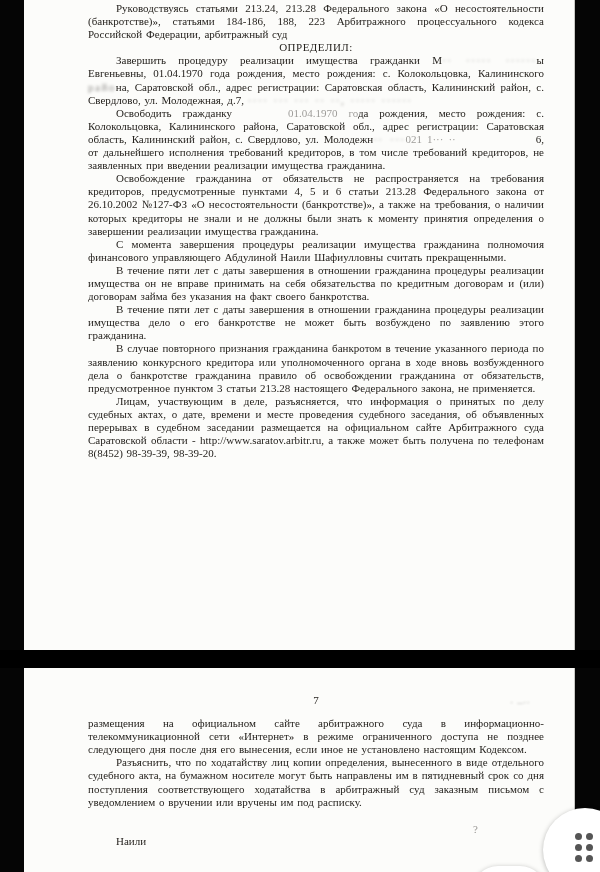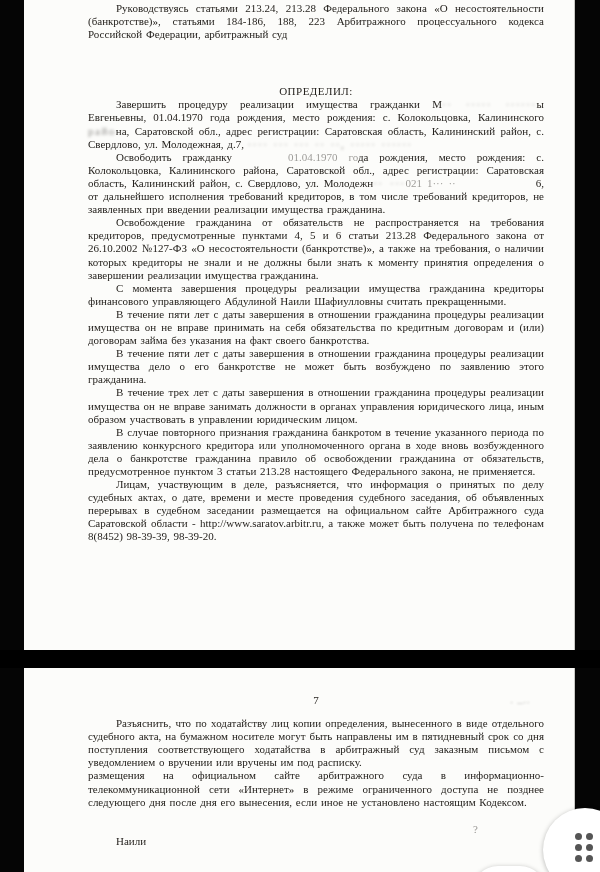--- a/index.html
+++ b/index.html
@@ -5,21 +5,21 @@
   html,body{margin:0;padding:0;background:#000;}
   .stage{position:relative;width:600px;height:872px;background:#050505;overflow:hidden;
          font-family:"Liberation Serif",serif;}
   .page{position:absolute;left:24px;width:551px;background:#fcfcfa;
         border-right:1px solid #c9c9c5;box-sizing:border-box;}
   #page-6{top:0;height:650px;padding:2px 30px 12px 64px;}
   #page-7{top:668px;height:204px;padding:0 30px 0 64px;}
   .blk{margin:0;text-align:justify;font-size:11px;line-height:13.1px;color:#26231f;
        word-spacing:1px;}
   .blk.indent{text-indent:28px;}
-  .blk.center{text-align:center;text-indent:0;letter-spacing:.5px;margin-top:44px;}
+  .blk.center{text-align:center;text-indent:0;letter-spacing:.5px;}
   .blk.pagehead{text-align:center;position:relative;margin-top:26px;margin-bottom:10px;}
   .blk.sig{margin-top:26px;position:relative;}
   .blur{filter:blur(1.4px);opacity:.5;letter-spacing:1.5px;}
   .faint{opacity:.45;filter:blur(.6px);}
   .gap{display:inline-block;height:1px;}
   .right-faint{position:absolute;right:14px;top:2px;opacity:.35;filter:blur(1px);}
   .absq{position:absolute;right:66px;top:-12px;opacity:.5;filter:blur(.4px);}
   .divider{position:absolute;left:0;top:650px;width:600px;height:18px;background:#000;}
   .pill{position:absolute;left:472px;top:866px;width:74px;height:52px;border-radius:26px;
         background:#fff;box-shadow:0 1px 5px rgba(0,0,0,.28);display:flex;align-items:center;
@@ -35,34 +35,33 @@
 <body>
 
 <div class="stage">
 
   <div class="page" id="page-6">
       <p class="blk para indent"><span>Руководствуясь статьями 213.24, 213.28 Федерального закона «О несостоятельности (банкротстве)», статьями 184-186, 188, 223 Арбитражного процессуального кодекса Российской Федерации, арбитражный суд</span></p>
       <p class="blk center"><span>ОПРЕДЕЛИЛ:</span></p>
       <p class="blk para indent"><span>Завершить процедуру реализации имущества гражданки М</span><span class="blur">·· ····· ······</span><span>ы Евгеньевны, 01.04.1970 года рождения, место рождения: с. Колокольцовка, Калининского </span><span class="blur">райо</span><span>на, Саратовской обл., адрес регистрации: Саратовская область, Калининский район, с. Свердлово, ул. Молодежная, д.7, </span><span class="blur">···· ··· ··· ·· ··, ····· ······</span></p>
       <p class="blk para indent"><span>Освободить гражданку</span><span class="gap" style="width: 56px;"></span><span class="faint">01.04.1970 го</span><span>да рождения, место рождения: с. Колокольцовка, Калининского района, Саратовской обл., адрес регистрации: Саратовская область, Калининский район, с. Свердлово, ул. Молодежн</span><span class="blur">·· ···</span><span class="faint">021 1··· ··</span><span class="gap" style="width: 80px;"></span><span>6, от дальнейшего исполнения требований кредиторов, в том числе требований кредиторов, не заявленных при введении реализации имущества гражданина.</span></p>
       <p class="blk para indent"><span>Освобождение гражданина от обязательств не распространяется на требования кредиторов, предусмотренные пунктами 4, 5 и 6 статьи 213.28 Федерального закона от 26.10.2002 №127-ФЗ «О несостоятельности (банкротстве)», а также на требования, о наличии которых кредиторы не знали и не должны были знать к моменту принятия определения о завершении реализации имущества гражданина.</span></p>
-      <p class="blk para indent"><span>С момента завершения процедуры реализации имущества гражданина кредиторы финансового управляющего Абдулиной Наили Шафиулловны считать прекращенными.</span></p>
+      <p class="blk para indent"><span>С момента завершения процедуры реализации имущества гражданина полномочия финансового управляющего Абдулиной Наили Шафиулловны считать прекращенными.</span></p>
       <p class="blk para indent"><span>В течение пяти лет с даты завершения в отношении гражданина процедуры реализации имущества он не вправе принимать на себя обязательства по кредитным договорам и (или) договорам займа без указания на факт своего банкротства.</span></p>
       <p class="blk para indent"><span>В течение пяти лет с даты завершения в отношении гражданина процедуры реализации имущества дело о его банкротстве не может быть возбуждено по заявлению этого гражданина.</span></p>
-      <p class="blk para indent"><span>В течение трех лет с даты завершения в отношении гражданина процедуры реализации имущества он не вправе занимать должности в органах управления юридического лица, иным образом участвовать в управлении юридическим лицом.</span></p>
       <p class="blk para indent"><span>В случае повторного признания гражданина банкротом в течение указанного периода по заявлению конкурсного кредитора или уполномоченного органа в ходе вновь возбужденного дела о банкротстве гражданина правило об освобождении гражданина от обязательств, предусмотренное пунктом 3 статьи 213.28 настоящего Федерального закона, не применяется.</span></p>
       <p class="blk para indent"><span>Лицам, участвующим в деле, разъясняется, что информация о принятых по делу судебных актах, о дате, времени и месте проведения судебного заседания, об объявленных перерывах в судебном заседании размещается на официальном сайте Арбитражного суда Саратовской области - http://www.saratov.arbitr.ru, а также может быть получена по телефонам 8(8452) 98-39-39, 98-39-20.</span></p>
     </div>
 
   <div class="divider"></div>
 
   <div class="page" id="page-7">
       <p class="blk pagehead"><span>7</span><span class="right-faint">· –··</span></p>
+      <p class="blk para"><span>размещения на официальном сайте арбитражного суда в информационно-телекоммуникационной сети «Интернет» в режиме ограниченного доступа не позднее следующего дня после дня его вынесения, если иное не установлено настоящим Кодексом.</span></p>
       <p class="blk para indent"><span>Разъяснить, что по ходатайству лиц копии определения, вынесенного в виде отдельного судебного акта, на бумажном носителе могут быть направлены им в пятидневный срок со дня поступления соответствующего ходатайства в арбитражный суд заказным письмом с уведомлением о вручении или вручены им под расписку.</span></p>
-      <p class="blk para"><span>размещения на официальном сайте арбитражного суда в информационно-телекоммуникационной сети «Интернет» в режиме ограниченного доступа не позднее следующего дня после дня его вынесения, если иное не установлено настоящим Кодексом.</span></p>
       <p class="blk sig indent"><span>Наили</span><span class="absq">?</span></p>
     </div>
 
   <div class="pill">
     <span>6/7</span>
   </div>
 
   <div class="menu-btn">
     <span class="dots">
       <i></i>

